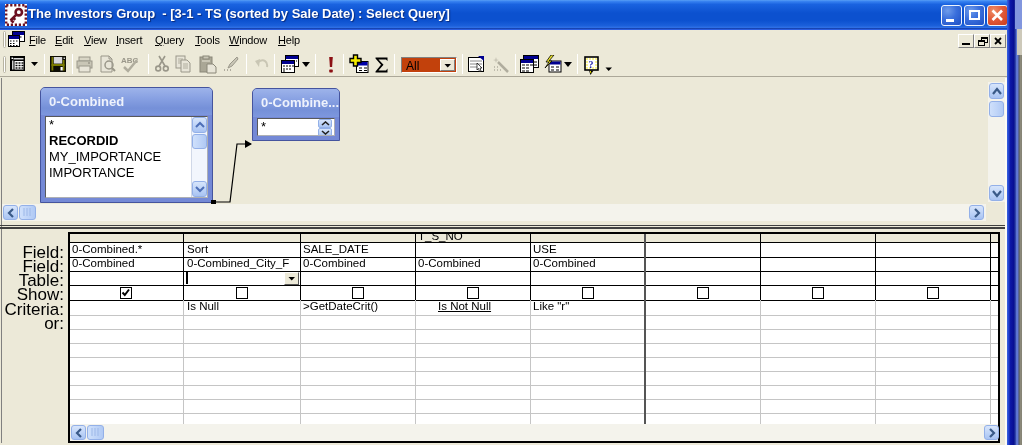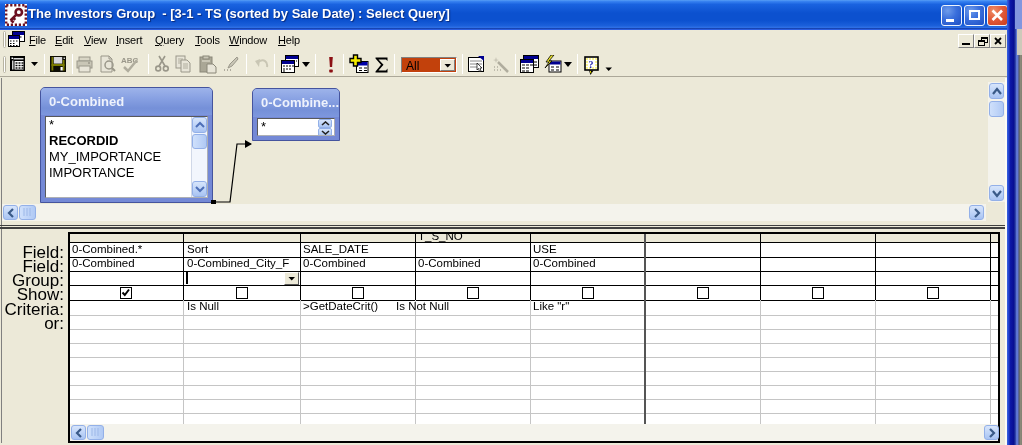--- a/index.html
+++ b/index.html
@@ -376,21 +376,21 @@
   <svg class="abs" style="left:4px;top:108px;" width="10" height="8">
       <path d="M1 1 L5 6 L9 1" stroke="#3a5a88" stroke-width="2.2" fill="none"></path>
     </svg>
 </div>
 
 <div class="abs" style="left:0px;top:225px;width:1005px;height:1px;background:#404040;"></div>
 <div class="abs" style="left:0px;top:227px;width:1005px;height:2px;background:#404040;"></div>
 
 <div class="glabel" style="top:243px;">Field:</div>
 <div class="glabel" style="top:257px;">Field:</div>
-<div class="glabel" style="top:271px;">Group:</div>
+<div class="glabel" style="top:271px;">Table:</div>
 <div class="glabel" style="top:285px;">Show:</div>
 <div class="glabel" style="top:300px;">Criteria:</div>
 <div class="glabel" style="top:314px;padding-left:7px;">or:</div>
 
 <div class="abs" id="gridbox">
 
   <div class="abs" style="left:0;top:0;width:928px;height:9px;background:#ece9d8;border-bottom:1px solid #000;"></div>
 
   <div class="abs hblack" style="left:0;top:23px;width:928px;height:1px;background:#000;"></div>
   <div class="abs hblack" style="left:0;top:37px;width:928px;height:1px;background:#000;"></div>
@@ -462,21 +462,21 @@
 <div class="gtext" style="left:72px;top:243px;">0-Combined.*</div>
 <div class="gtext" style="left:72px;top:257px;">0-Combined</div>
 <div class="gtext" style="left:187px;top:243px;">Sort</div>
 <div class="gtext" style="left:187px;top:257px;">0-Combined_City_F</div>
 <div class="gtext" style="left:187px;top:300px;">Is Null</div>
 <div class="gtext" style="left:303px;top:243px;">SALE_DATE</div>
 <div class="gtext" style="left:303px;top:257px;">0-Combined</div>
 <div class="gtext" style="left:303px;top:300px;">&gt;GetDateCrit()</div>
 <div class="gtext" style="left:418px;top:230px;">T_S_NO</div>
 <div class="gtext" style="left:418px;top:257px;">0-Combined</div>
-<div class="gtext" style="left:396px;top:300px;">Is Not Null</div>
+<div class="gtext" style="left:438px;top:300px;text-decoration:underline;">Is Not Null</div>
 <div class="gtext" style="left:533px;top:243px;">USE</div>
 <div class="gtext" style="left:533px;top:257px;">0-Combined</div>
 <div class="gtext" style="left:533px;top:300px;">Like "r"</div>
 
 <div class="abs" style="left:1005px;top:78px;width:2px;height:367px;background:#fbfaf6;"></div>
 <div class="abs" style="left:1007px;top:0;width:15px;height:445px;background:linear-gradient(90deg,#3a62dd 0%,#2a4fd8 8%,#0c18a8 22%,#070e92 45%,#25379e 55%,#5a74d2 63%,#6379d4 73%,#4d5360 80%,#8b897a 88%,#8b897a 96%,#6e6c60 100%);"></div>
 <div class="abs" style="left:1015px;top:0;width:7px;height:29px;background:#8296de;"></div>
 <div class="abs" style="left:1017px;top:29px;width:5px;height:26px;background:#cdc9ba;"></div>
 
 </body></html>

